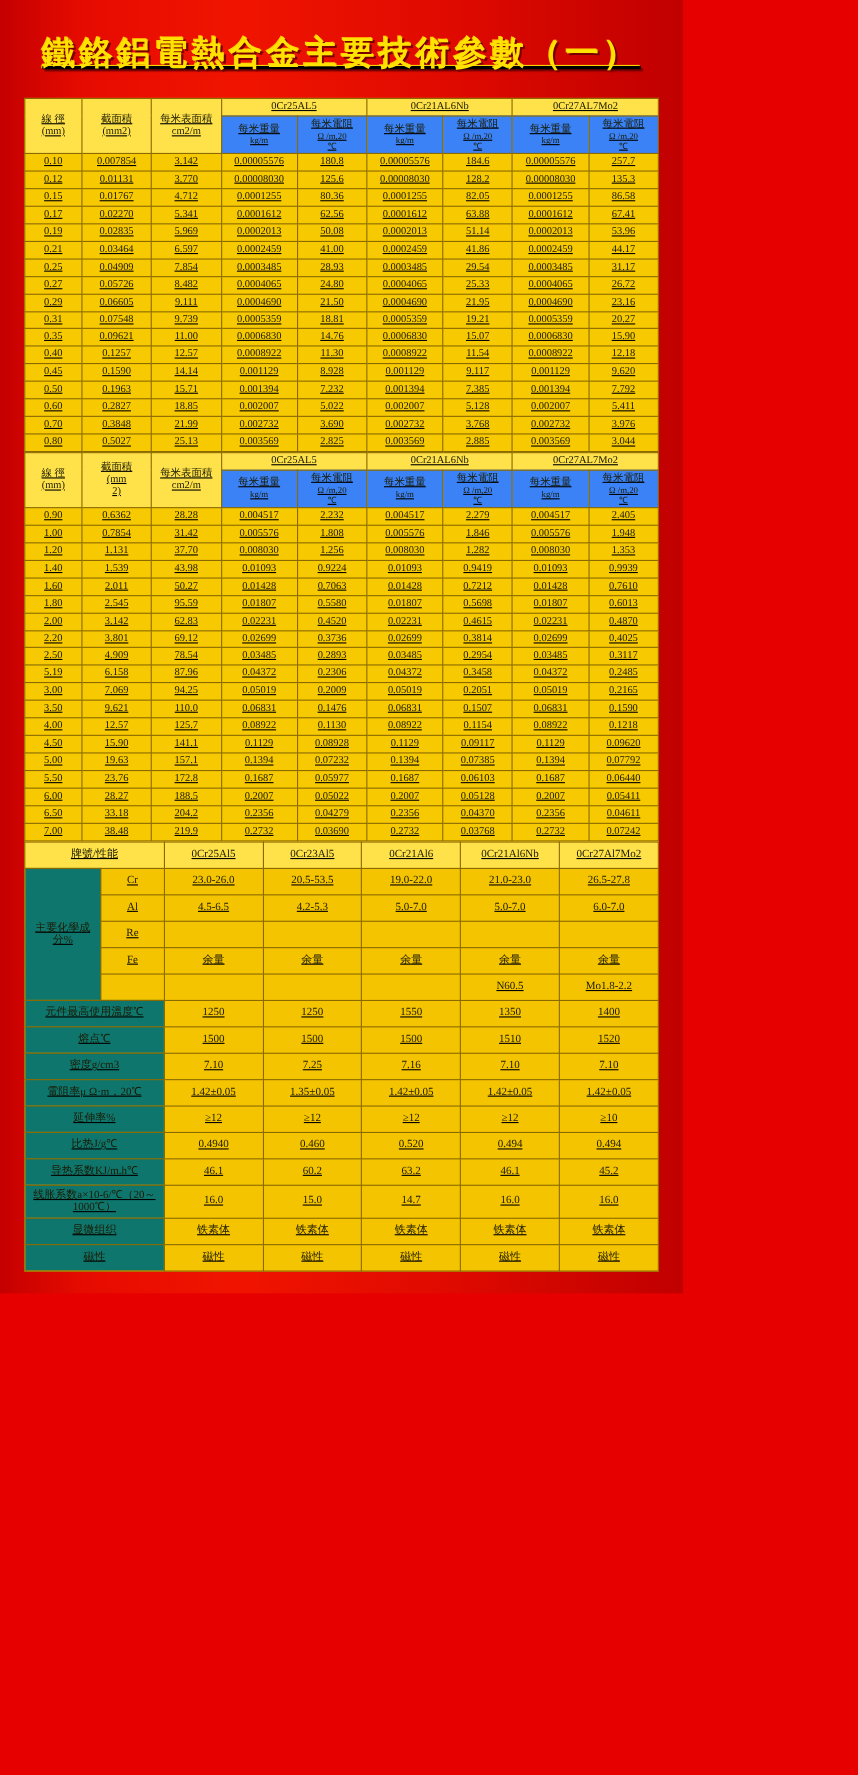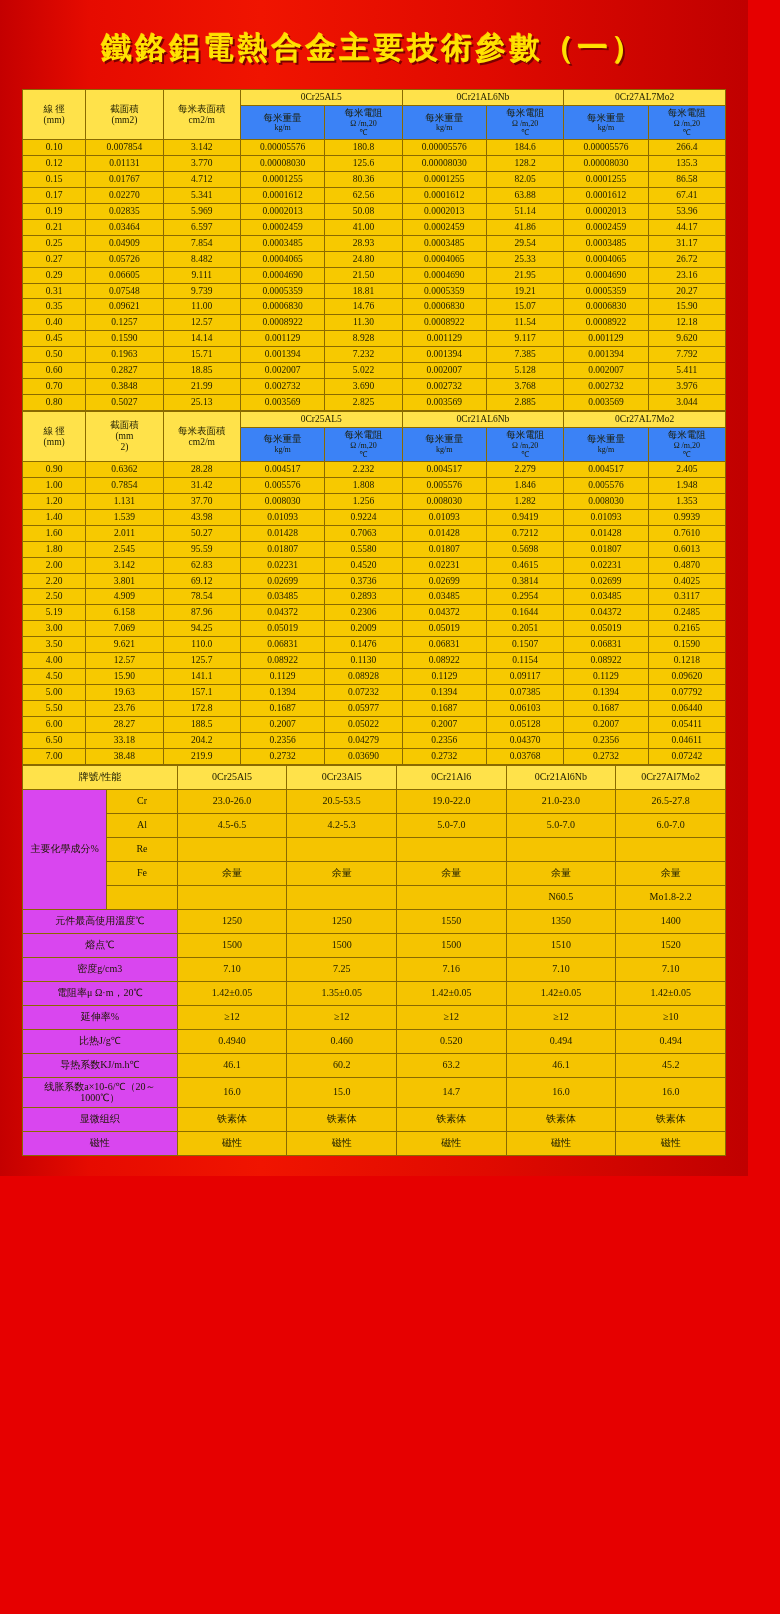--- a/index.html
+++ b/index.html
@@ -3,23 +3,24 @@
 <meta charset="utf-8">
 <style>
   html,body{margin:0;padding:0;}
   body{
     width:780px;
     background:#e60000;
     font-family:"Liberation Sans", sans-serif;
     color:#000;
   }
   .page{
-    width:748px;
+    width:621px;
     background:linear-gradient(90deg,#c40000 0%,#e60b00 12%,#f01400 35%,#e00a00 65%,#c00000 100%);
     padding-bottom:6px;
+    text-decoration:underline;
   }
   .title{
     text-align:center;
     font-family:"DejaVu Serif", serif;
     font-weight:bold;
     color:#ffe200;
     letter-spacing:4px;
     text-shadow:2px 2px 0 #7a0000, -1px -1px 0 #ffd000;
     font-size:30px;
     padding:28px 0 20px 0;
@@ -51,21 +52,21 @@
   .sub{background:#3b82f6;}
   .small{font-size:8px;}
   td.data{background:#f7c900;}
   
   table.t3 td,table.t3 th{
     font-size:10px;
     padding:3px 2px;
     height:17px;
   }
   table.t3 .hdr{background:#ffe24a;margin-left:25px;}
-  .rowlabel{background:#d946ef;}
+  .rowlabel{background:#0f766e;}
   .btm{height:14px;}
 </style>
 </head>
 <body>
 
 <div class="page">
 
   <div class="title">鐵鉻鋁電熱合金主要技術參數（一）</div>
   <div class="tablewrap">
     <table class="t1">
@@ -131,21 +132,21 @@
         <tbody id="t1body">
           <tr>
             <td class="data">0.10</td>
             <td class="data">0.007854</td>
             <td class="data">3.142</td>
             <td class="data">0.00005576</td>
             <td class="data">180.8</td>
             <td class="data">0.00005576</td>
             <td class="data">184.6</td>
             <td class="data">0.00005576</td>
-            <td class="data">266.4</td>
+            <td class="data">257.7</td>
           </tr>
           <tr>
             <td class="data">0.12</td>
             <td class="data">0.01131</td>
             <td class="data">3.770</td>
             <td class="data">0.00008030</td>
             <td class="data">125.6</td>
             <td class="data">0.00008030</td>
             <td class="data">128.2</td>
             <td class="data">0.00008030</td>
@@ -482,21 +483,21 @@
             <td class="data">0.03485</td>
             <td class="data">0.3117</td>
           </tr>
           <tr>
             <td class="data">5.19</td>
             <td class="data">6.158</td>
             <td class="data">87.96</td>
             <td class="data">0.04372</td>
             <td class="data">0.2306</td>
             <td class="data">0.04372</td>
-            <td class="data">0.1644</td>
+            <td class="data">0.3458</td>
             <td class="data">0.04372</td>
             <td class="data">0.2485</td>
           </tr>
           <tr>
             <td class="data">3.00</td>
             <td class="data">7.069</td>
             <td class="data">94.25</td>
             <td class="data">0.05019</td>
             <td class="data">0.2009</td>
             <td class="data">0.05019</td>

